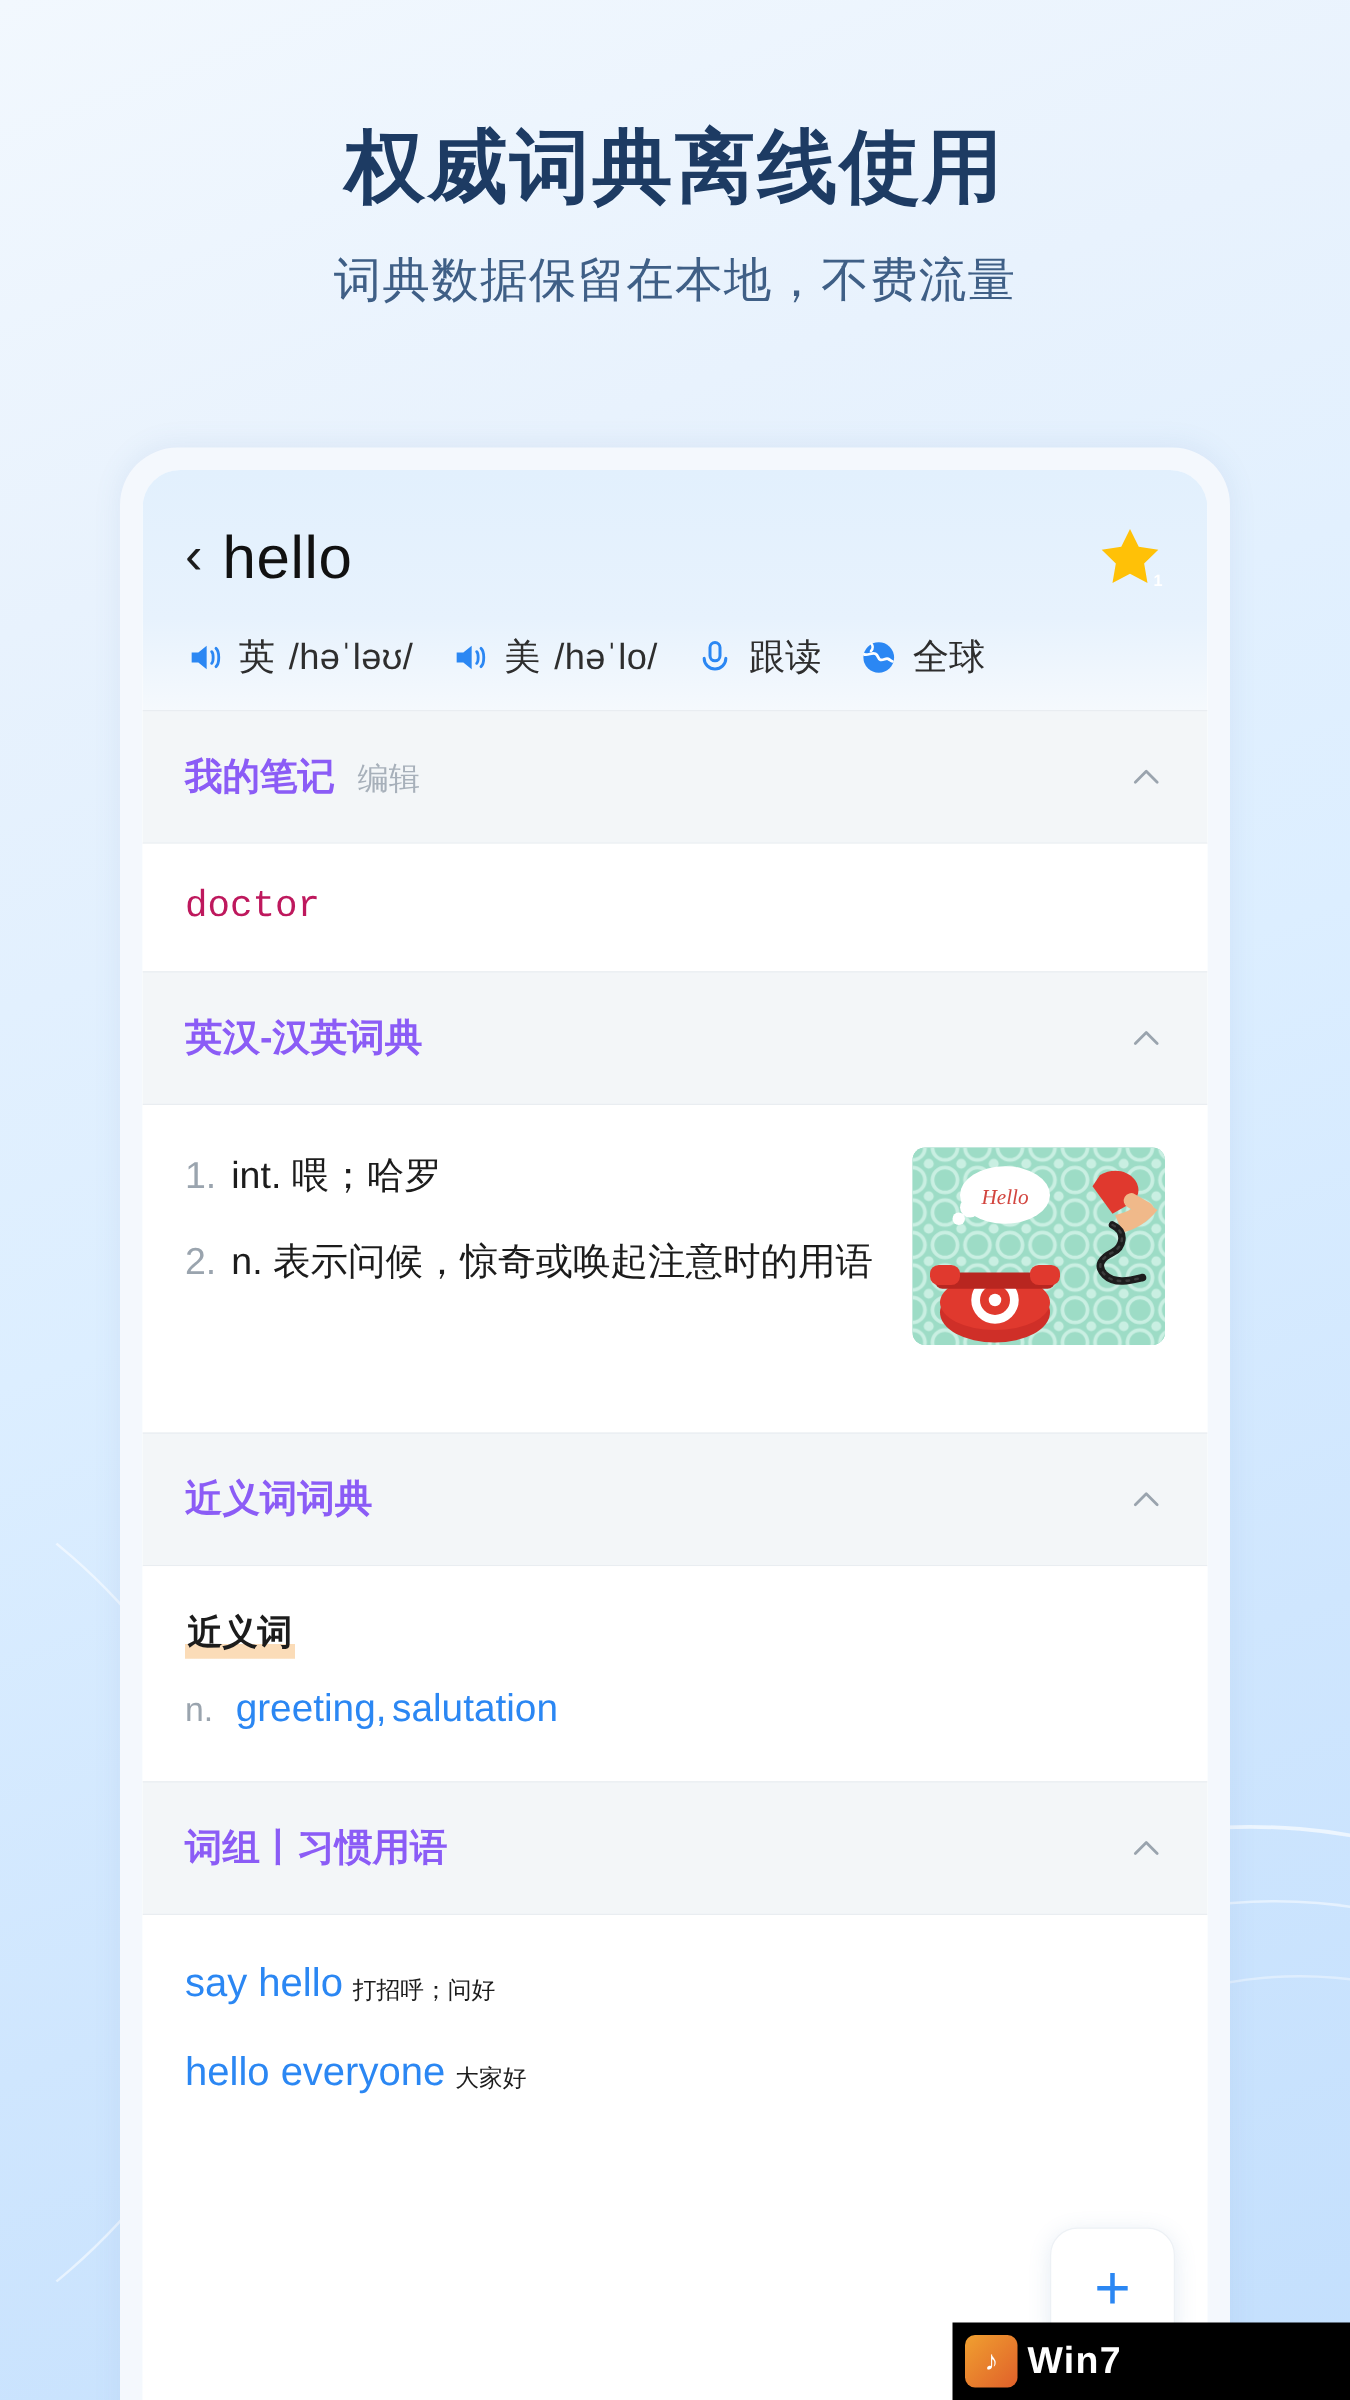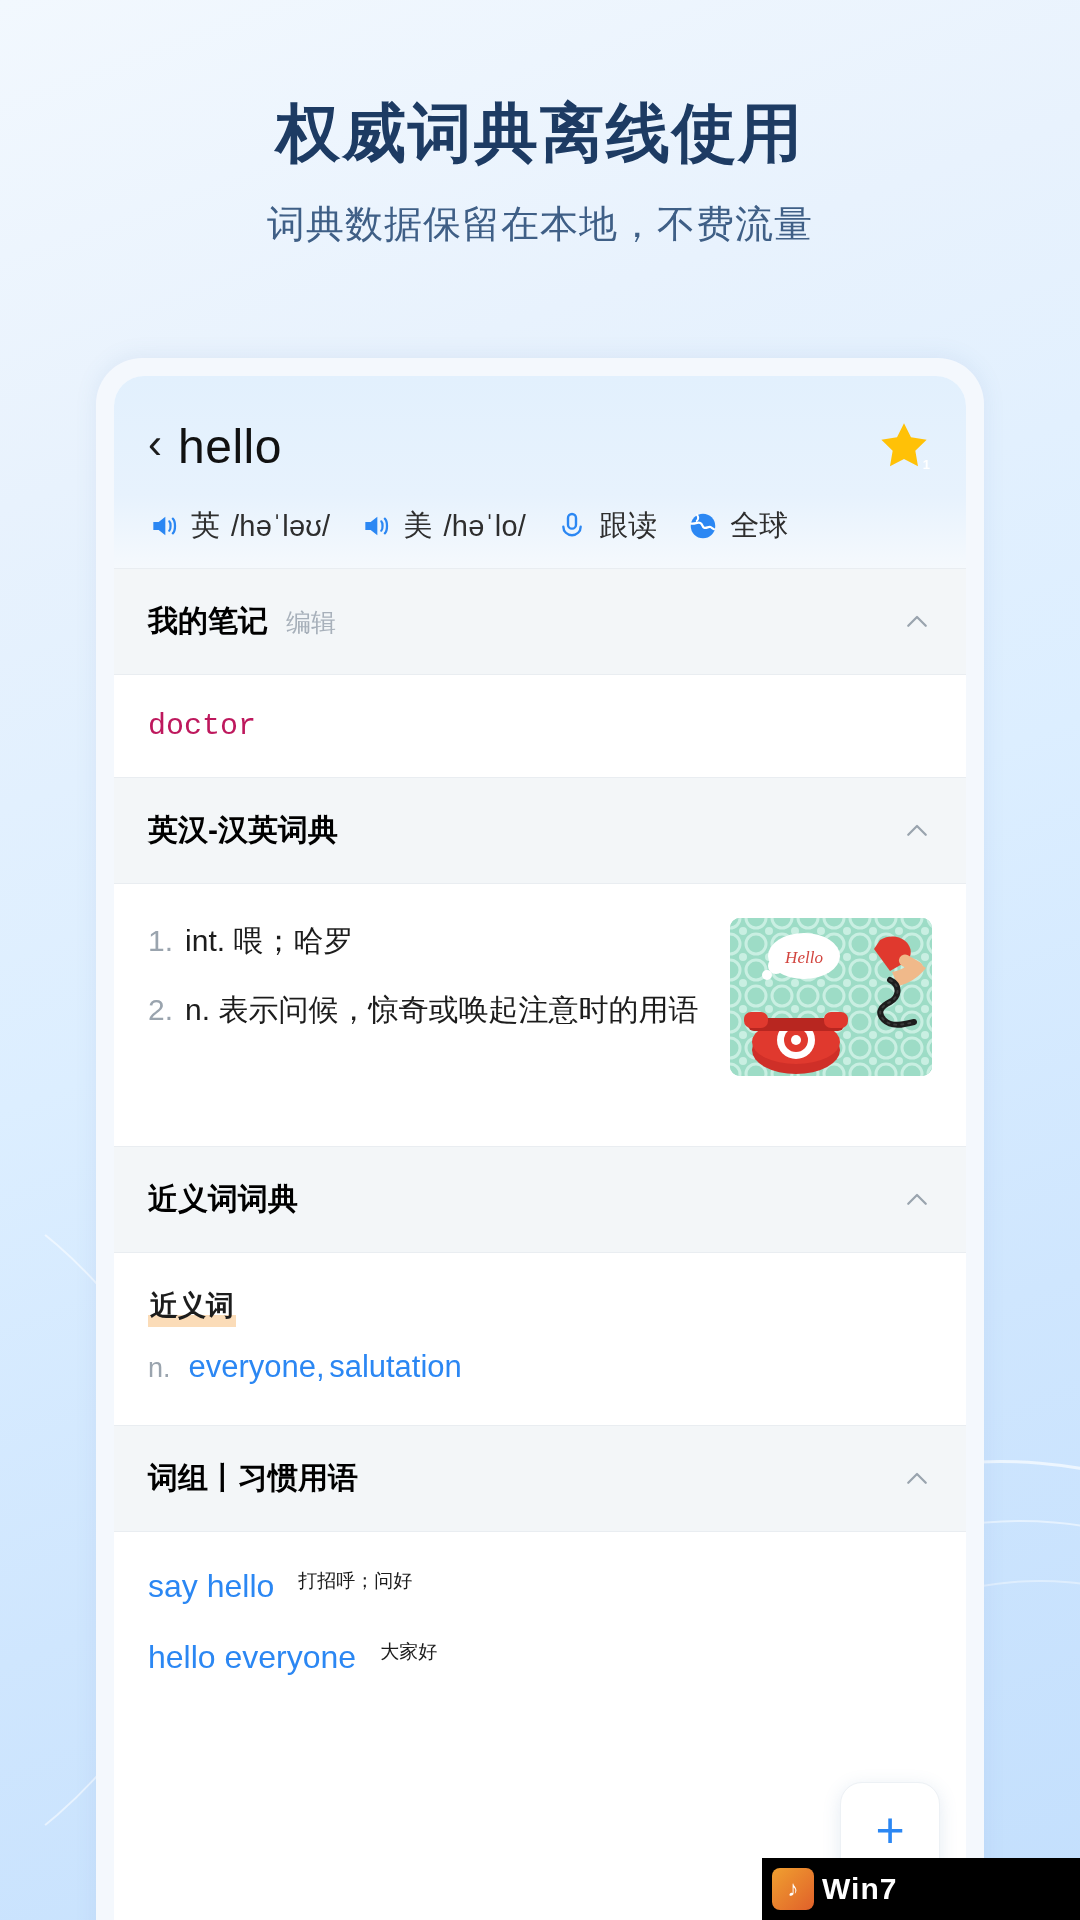--- a/index.html
+++ b/index.html
@@ -136,21 +136,21 @@
 
   
   .section-header {
     background: #f3f6f8;
     border-top: 1px solid #e9edf1;
     border-bottom: 1px solid #e9edf1;
     padding: 32px 34px;
     display: flex; align-items: center; justify-content: space-between;
   }
   .section-header-left { display: flex; align-items: baseline; gap: 18px; }
-  .section-title { font-size: 30px; font-weight: 700; color: #000000; }
+  .section-title { font-size: 30px; font-weight: 700; color: #8b5cf6; }
   .section-action { font-size: 25px; color: #a7b0ba; font-weight: 400; }
   .chevron-up { color: #9aa4ae; }
 
   
   .section-body { background: #fff; padding: 34px; }
   #note-text { font-size: 30px; color: #be185d; font-family: Liberation Mono, monospace; }
 
   
   #defs-body { display: flex; align-items: flex-start; gap: 22px; padding-bottom: 70px; }
   #defs-list { flex: 1; }
@@ -173,21 +173,21 @@
     background: linear-gradient(to top, #fbdcb8 0 12px, transparent 12px 100%);
     padding: 0 2px 2px 2px; margin-bottom: 22px; font-family: Liberation Serif, serif;
   }
   #syn-line { display: flex; align-items: baseline; gap: 18px; }
   #syn-pos { font-size: 27px; color: #9aa4ae; }
   .syn-word { font-size: 31px; color: #2b87f3; }
   .syn-sep { font-size: 31px; color: #2b87f3; }
 
   
   #phrase-body { padding-top: 36px; }
-  .phrase-row { display: flex; align-items: flex-start; gap: 24px; margin-bottom: 34px; }
+  .phrase-row { display: flex; align-items: flex-end; gap: 8px; margin-bottom: 34px; }
   .phrase-en { font-size: 32px; color: #2b87f3; }
   .phrase-cn { font-size: 19px; color: #1c1c1c; }
 
   
   #fab-add {
     position: absolute; right: 26px; bottom: 76px;
     width: 100px; height: 100px; border-radius: 22px;
     background: #ffffff; border: 1px solid #edf1f5;
     box-shadow: 0 4px 18px rgba(90,130,180,0.16);
     display: flex; align-items: center; justify-content: center;
@@ -364,21 +364,21 @@
         <span class="section-title">近义词词典</span>
       </div>
       <svg class="chevron-up" width="30" height="30" viewBox="0 0 24 24" aria-hidden="true">
         <path d="M5 15l7-7 7 7" fill="none" stroke="#9aa4ae" stroke-width="1.8" stroke-linecap="round" stroke-linejoin="round"></path>
       </svg>
     </div>
     <div class="section-body" id="syn-body">
       <div id="syn-kicker">近义词</div>
       <div id="syn-line">
         <span id="syn-pos">n.</span>
-        <span><span class="syn-word">everyone</span><span class="syn-sep">,</span> <span class="syn-word">salutation</span></span>
+        <span><span class="syn-word">greeting</span><span class="syn-sep">,</span> <span class="syn-word">salutation</span></span>
       </div>
     </div>
 
     <div class="section-header">
       <div class="section-header-left">
         <span class="section-title">词组丨习惯用语</span>
       </div>
       <svg class="chevron-up" width="30" height="30" viewBox="0 0 24 24" aria-hidden="true">
         <path d="M5 15l7-7 7 7" fill="none" stroke="#9aa4ae" stroke-width="1.8" stroke-linecap="round" stroke-linejoin="round"></path>
       </svg>

